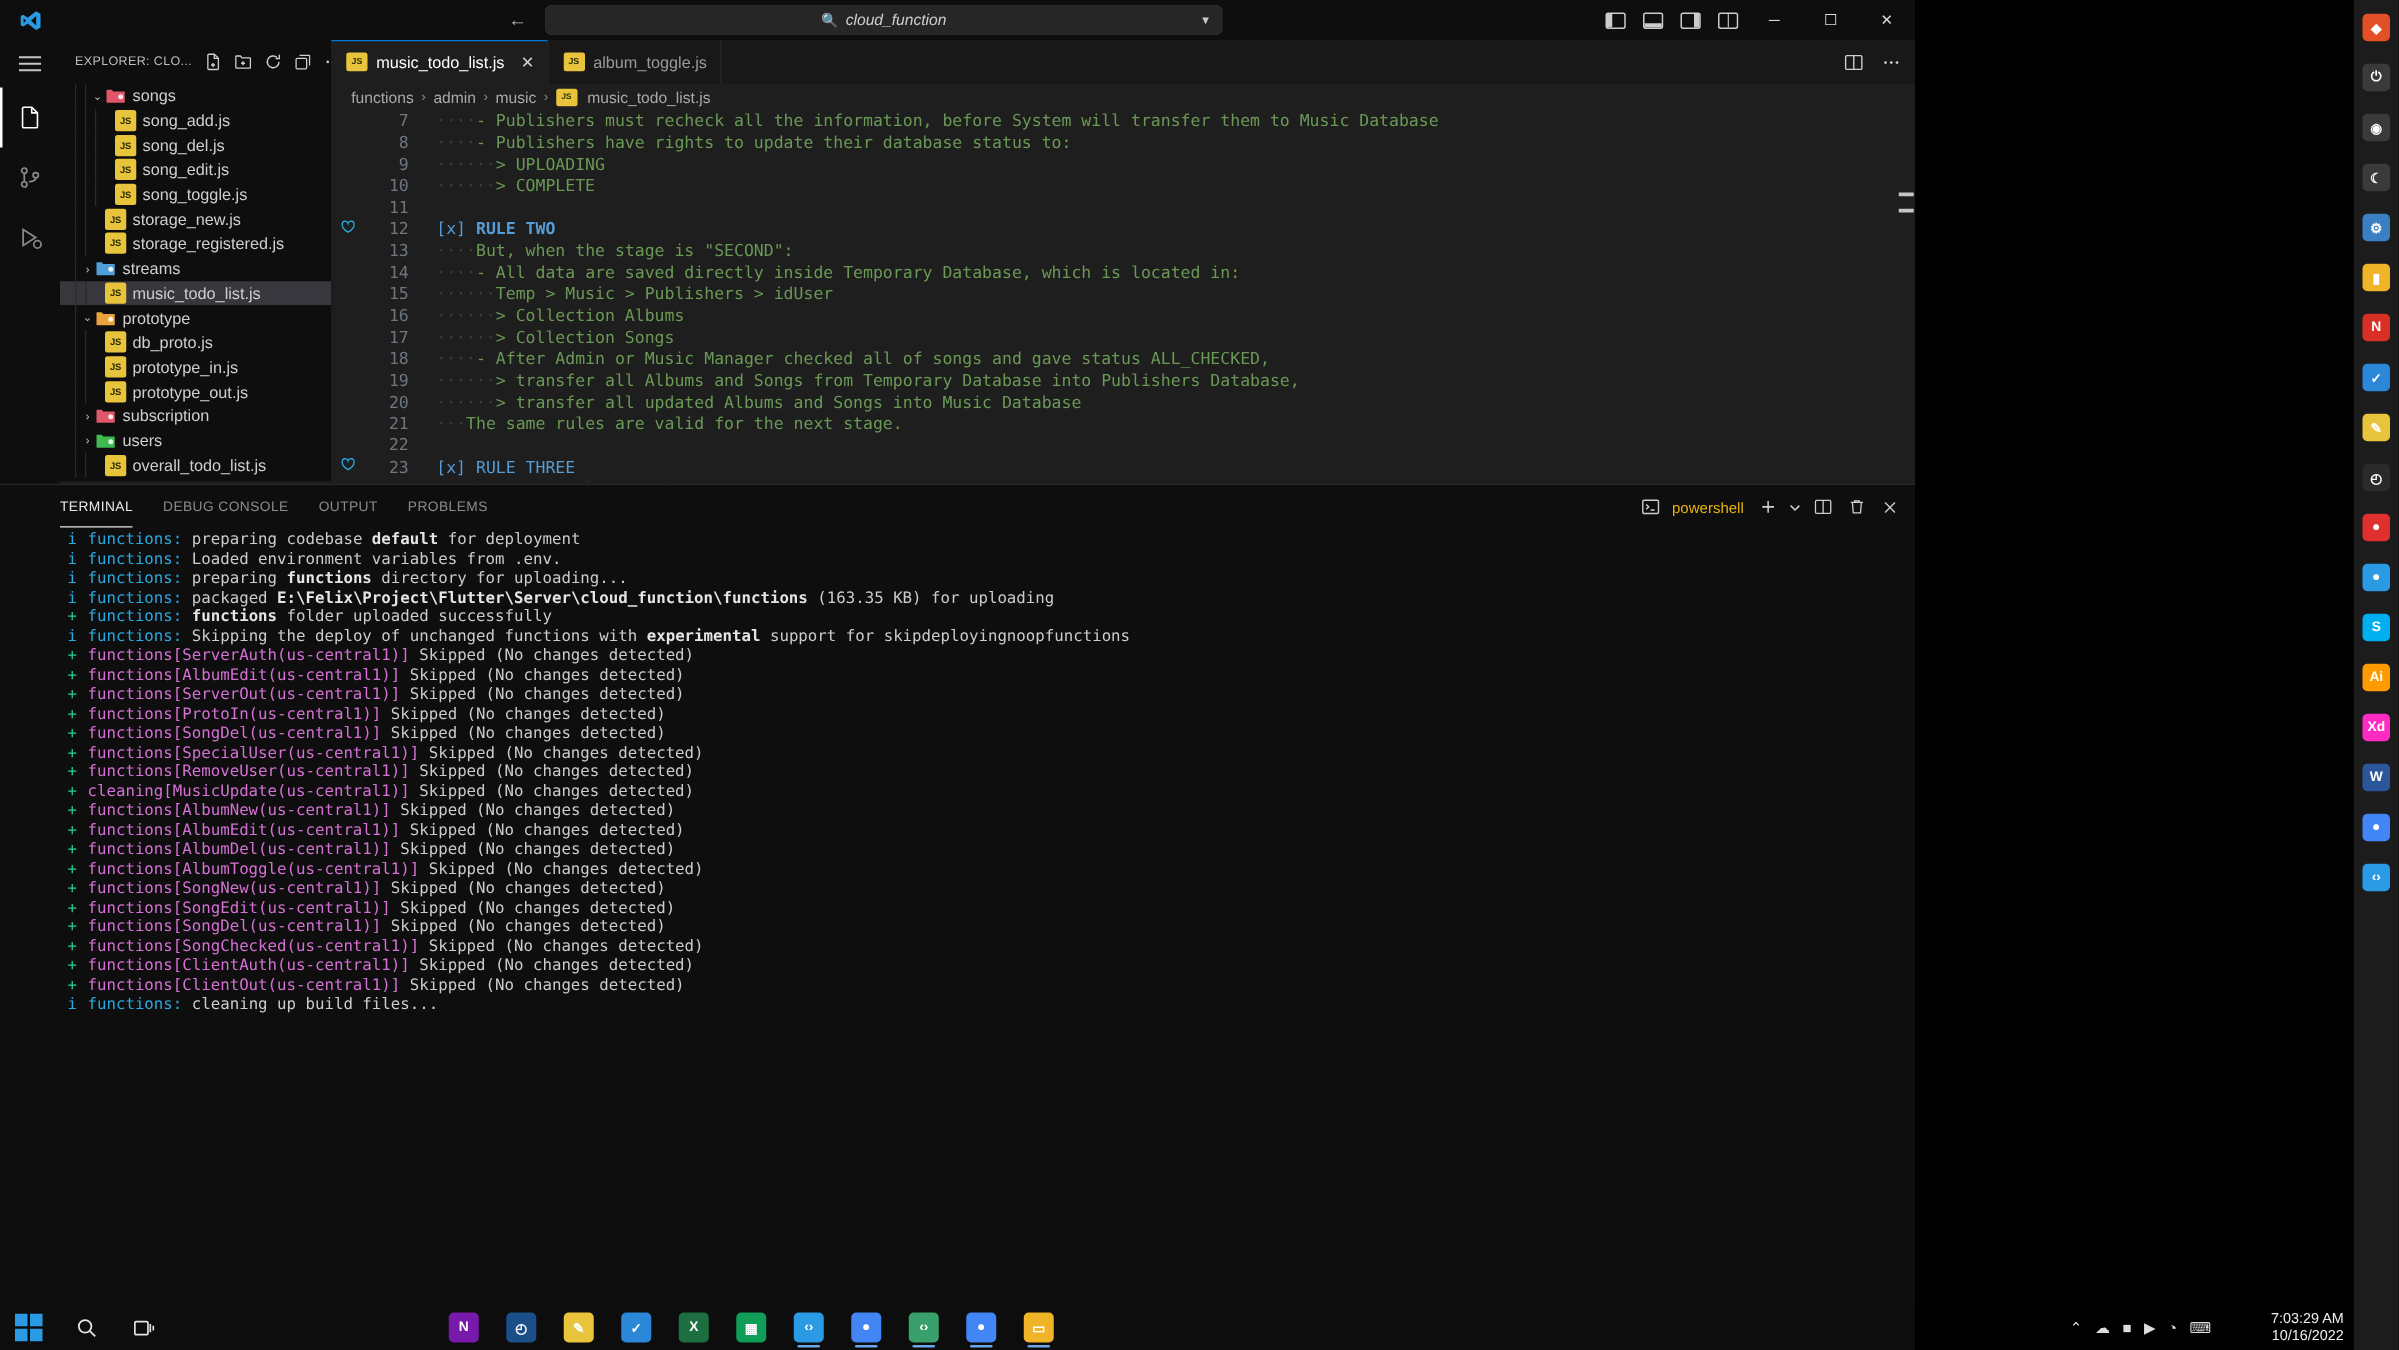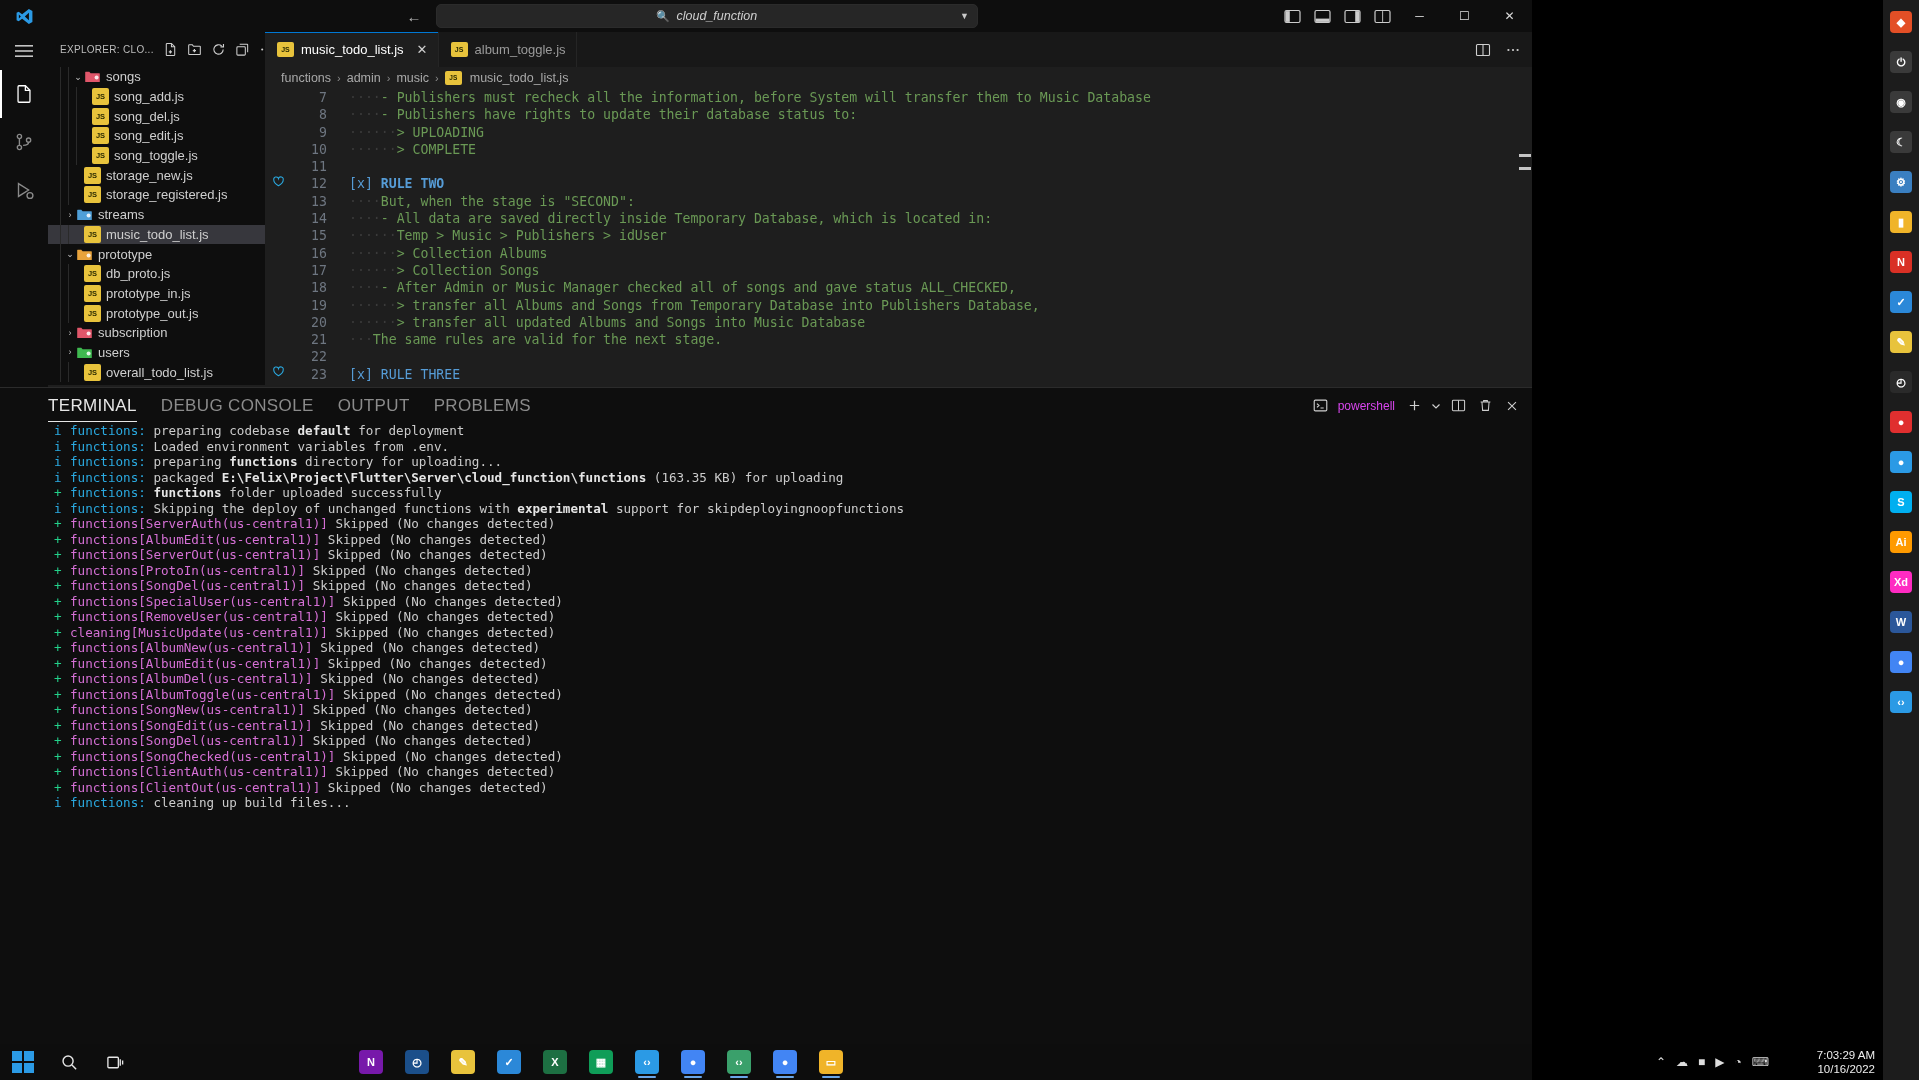--- a/index.html
+++ b/index.html
@@ -77,26 +77,26 @@
   .ws{ color:#3b3b3b; }
   .kw-blue{ color:#569cd6; }
 
   .scroll-v{ position:absolute; right:0; top:57px; width:14px; bottom:0; }
   .ov-mark{ position:absolute; right:1px; width:12px; height:3px; background:#c5c5c5; }
 
   
   .panel{ position:absolute; left:0; top:387px; width:1532px; bottom:26px; background:#0e0e0e;
     border-top:1px solid #2b2b2b; }
   .panel-tabs{ height:35px; display:flex; align-items:center; padding-left:48px; position:relative; }
-  .ptab{ font-size:17px; letter-spacing:.35px; text-transform:uppercase; color:#8b8b8b;
+  .ptab{ font-size:11px; letter-spacing:.35px; text-transform:uppercase; color:#8b8b8b;
     margin-right:24px; position:relative; height:32px; display:flex; align-items:center; }
   .ptab.active{ color:#e7e7e7; }
   .ptab.active:after{ content:""; position:absolute; left:0; right:0; bottom:0; height:1px; background:#e7e7e7; }
   .panel-right{ position:absolute; right:8px; top:0; height:35px; display:flex; align-items:center; gap:3px; }
-  .pr-item{ display:flex; align-items:center; gap:5px; color:#d946ef; font-size:12px; padding:0 4px; }
+  .pr-item{ display:flex; align-items:center; gap:5px; color:#eab308; font-size:12px; padding:0 4px; }
   .pr-ico{ width:24px; height:24px; display:flex; align-items:center; justify-content:center; color:#cfcfcf; }
   .term{ position:absolute; top:35px; left:0; right:0; bottom:0; overflow:hidden;
     font-family:"DejaVu Sans Mono", monospace; font-size:12.6px; line-height:15.5px; padding-left:48px; }
   .tline{ display:flex; white-space:pre; height:15.5px; align-items:center; }
   .t-sym{ width:22px; flex:0 0 22px; text-align:left; padding-left:6px; }
   .t-sym.i{ color:#2aa9e0; }
   .t-sym.plus{ color:#23d18b; }
   .t-cyan{ color:#2aa9e0; }
   .t-white{ color:#cccccc; }
   .t-bold{ color:#e5e5e5; font-weight:bold; }

